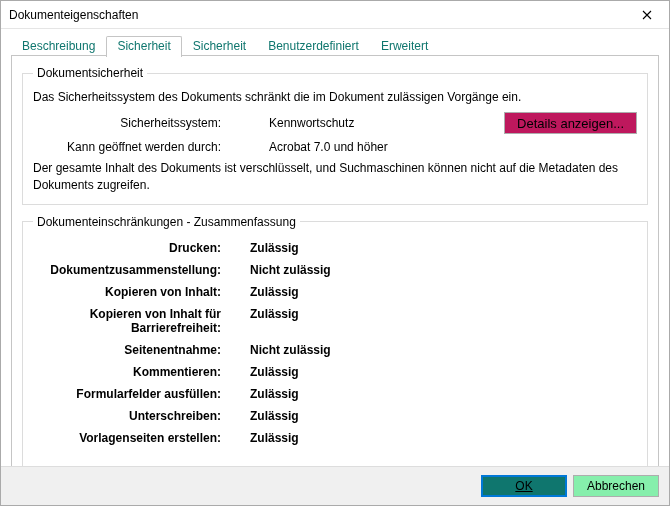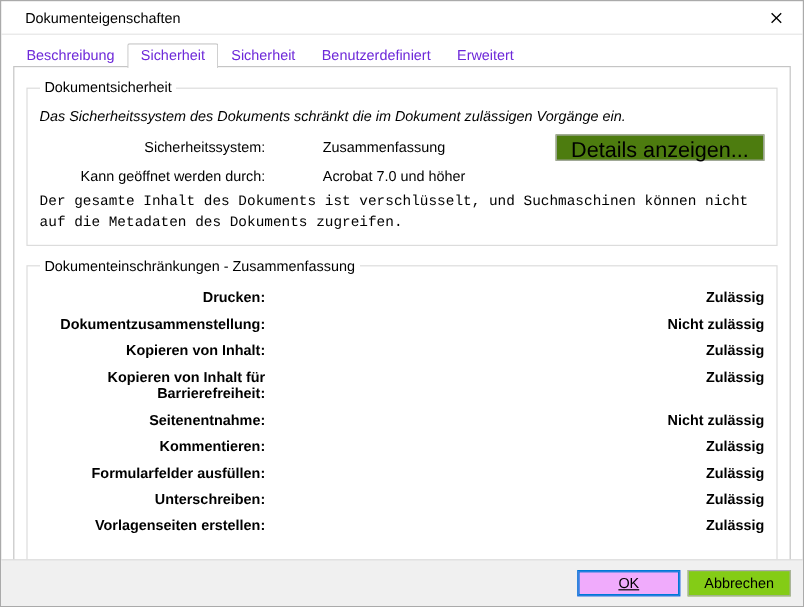--- a/index.html
+++ b/index.html
@@ -22,21 +22,20 @@
   .titlebar {
     height: 28px;
     display: flex;
     align-items: center;
     padding: 0 2px 0 8px;
     border-bottom: 1px solid #e5e5e5;
   }
   .titlebar .title {
     flex: 1;
     font-size: 12px;
-    margin-left: 12px;
   }
   .titlebar .close {
     width: 40px; height: 26px;
     display: flex; align-items: center; justify-content: center;
     font-size: 14px;
     cursor: default;
   }
   .dialog-body {
     flex: 1;
     padding: 4px 10px 0 10px;
@@ -47,21 +46,21 @@
     align-items: flex-end;
     height: 23px;
     position: relative;
     z-index: 2;
   }
   .tab {
     padding: 3px 10px 3px 10px;
     border: 1px solid transparent;
     border-bottom: none;
     font-size: 12px;
-    color: #6d28d9;
+    color: #0f766e;
     cursor: default;
     margin-right: 0;
   }
   .tab.active {
     border-color: #c5c5c5;
     background: #fff;
     border-top-left-radius: 2px;
     border-top-right-radius: 2px;
     position: relative;
     top: 1px;
@@ -81,85 +80,83 @@
     border: 1px solid #dcdcdc;
     margin: 0 0 10px 0;
     padding: 8px 10px 10px 10px;
   }
   fieldset.group > legend {
     padding: 0 4px;
     font-size: 12px;
   }
   .intro {
     margin: 2px 0 8px 0;
-    font-style: italic;
   }
   .row-grid {
     display: grid;
     grid-template-columns: 188px 1fr auto;
     column-gap: 8px;
     align-items: center;
     margin-bottom: 6px;
     gap: 48px;
   }
   .row-grid .label {
     text-align: right;
   }
   .row-grid .value {
     text-align: left;
   }
   .details-btn {
     padding: 2px 12px;
-    font-size: 18px;
-    background: #4d7c0f;
+    font-size: 13px;
+    background: #be185d;
     border: 1px solid #adadad;
     cursor: default;
     height: 22px;
   }
   .note {
     margin-top: 4px;
     line-height: 1.4;
-    font-family: Liberation Mono, monospace;
   }
   .restrict-grid {
     display: grid;
     grid-template-columns: 188px 1fr;
     column-gap: 8px;
     row-gap: 8px;
     margin-top: 4px;
     font-weight: bold;
   }
   .restrict-grid .rlabel {
     text-align: right;
   }
   .restrict-grid .rvalue {
-    text-align: right;
+    text-align: left;
     margin-left: 21px;
   }
   .footer {
     border-top: 1px solid #ddd;
     padding: 8px 10px;
     display: flex;
     justify-content: flex-end;
     gap: 6px;
     background: #f0f0f0;
   }
   .footer button {
     min-width: 86px;
     height: 22px;
     font-size: 12px;
-    background: #84cc16;
+    background: #86efac;
     border: 1px solid #adadad;
     cursor: default;
   }
   .footer button.primary {
     border: 1px solid #0078d7;
     outline: 1px solid #0078d7;
     outline-offset: -2px;
-    background: #f0abfc;
+    background: #0f766e;
     text-decoration: underline;
   }
 </style>
 </head>
 <body>
 
 <div class="window">
   <div class="titlebar">
     <div class="title">Dokumenteigenschaften</div>
     <div class="close">
@@ -179,21 +176,21 @@
     </div>
 
     <div class="tabpanel">
 
       <fieldset class="group">
         <legend>Dokumentsicherheit</legend>
         <div class="intro">Das Sicherheitssystem des Dokuments schränkt die im Dokument zulässigen Vorgänge ein.</div>
 
         <div class="row-grid">
           <div class="label">Sicherheitssystem:</div>
-          <div class="value">Zusammenfassung</div>
+          <div class="value">Kennwortschutz</div>
           <button class="details-btn">Details anzeigen...</button>
         </div>
 
         <div class="row-grid" style="grid-template-columns:188px 1fr;">
           <div class="label">Kann geöffnet werden durch:</div>
           <div class="value">Acrobat 7.0 und höher</div>
         </div>
 
         <div class="note">Der gesamte Inhalt des Dokuments ist verschlüsselt, und Suchmaschinen können nicht auf die Metadaten des Dokuments zugreifen.</div>
       </fieldset>

